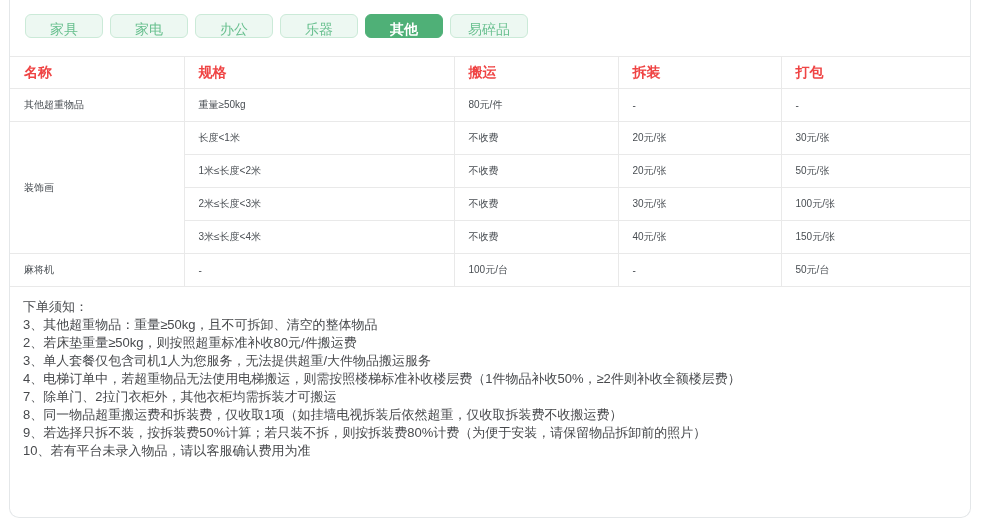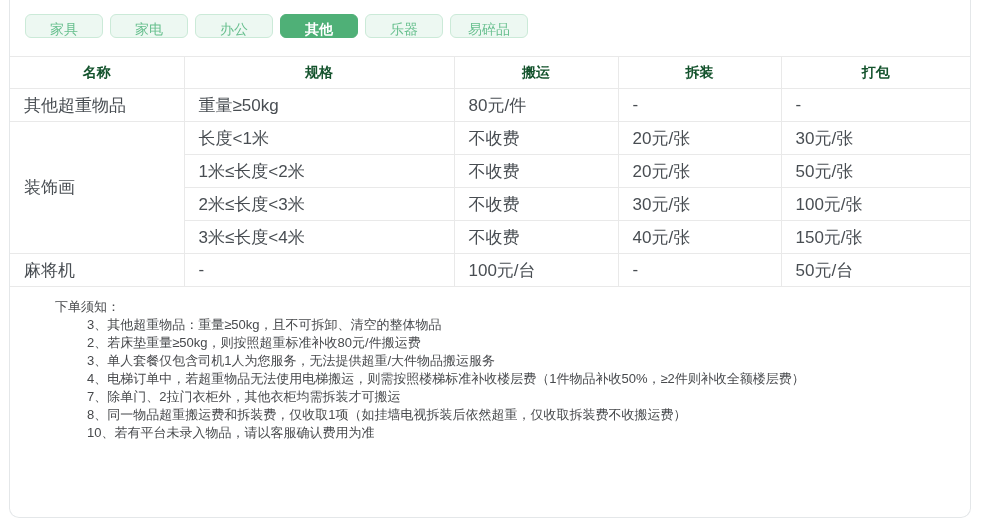--- a/index.html
+++ b/index.html
@@ -48,60 +48,60 @@
   table.pricing {
     width: 100%;
     border-collapse: collapse;
     margin-top: 18px;
     border-top: 1px solid var(--line);
     table-layout: fixed;
   }
   table.pricing th {
     font-size: 14px;
     font-weight: bold;
-    color: #14532d;
-    text-align: center;
+    color: #ef4444;
+    text-align: left;
     height: 32px;
     padding: 0 14px;
     border-bottom: 1px solid var(--line);
     border-right: 1px solid var(--line);
     background: #ffffff;
   }
   table.pricing td {
-    font-size: 17px;
+    font-size: 10px;
     color: #484d52;
     height: 33px;
     padding: 0 14px;
     border-bottom: 1px solid var(--line);
     border-right: 1px solid var(--line);
     background: #ffffff;
   }
   table.pricing th:last-child,
   table.pricing td:last-child { border-right: none; }
   
   .notes {
     padding: 11px 20px 0 13px;
     font-size: 13px;
     color: #47494c;
     line-height: 18px;
   }
   .notes .note-title { margin-bottom: 0; }
-  .notes div { white-space: nowrap; margin-left: 32px; }
+  .notes div { white-space: nowrap; }
 </style>
 </head>
 <body>
 
 <div class="card">
 
   <div class="tabbar">
       <button class="tab">家具</button>
       <button class="tab">家电</button>
       <button class="tab">办公</button>
+      <button class="tab">乐器</button>
       <button class="tab active">其他</button>
-      <button class="tab">乐器</button>
       <button class="tab">易碎品</button>
     </div>
 
   <table class="pricing">
     <colgroup>
       <col style="width:174px">
       <col style="width:270px">
       <col style="width:164px">
       <col style="width:163px">
       <col>
@@ -160,17 +160,18 @@
 
   <div class="notes">
     <div class="note-title">下单须知：</div>
     <div>
         <div>3、其他超重物品：重量≥50kg，且不可拆卸、清空的整体物品</div>
         <div>2、若床垫重量≥50kg，则按照超重标准补收80元/件搬运费</div>
         <div>3、单人套餐仅包含司机1人为您服务，无法提供超重/大件物品搬运服务</div>
         <div>4、电梯订单中，若超重物品无法使用电梯搬运，则需按照楼梯标准补收楼层费（1件物品补收50%，≥2件则补收全额楼层费）</div>
         <div>7、除单门、2拉门衣柜外，其他衣柜均需拆装才可搬运</div>
         <div>8、同一物品超重搬运费和拆装费，仅收取1项（如挂墙电视拆装后依然超重，仅收取拆装费不收搬运费）</div>
+        <div>9、若选择只拆不装，按拆装费50%计算；若只装不拆，则按拆装费80%计费（为便于安装，请保留物品拆卸前的照片）</div>
         <div>10、若有平台未录入物品，请以客服确认费用为准</div>
       </div>
   </div>
 
 </div>
 
 </body></html>

